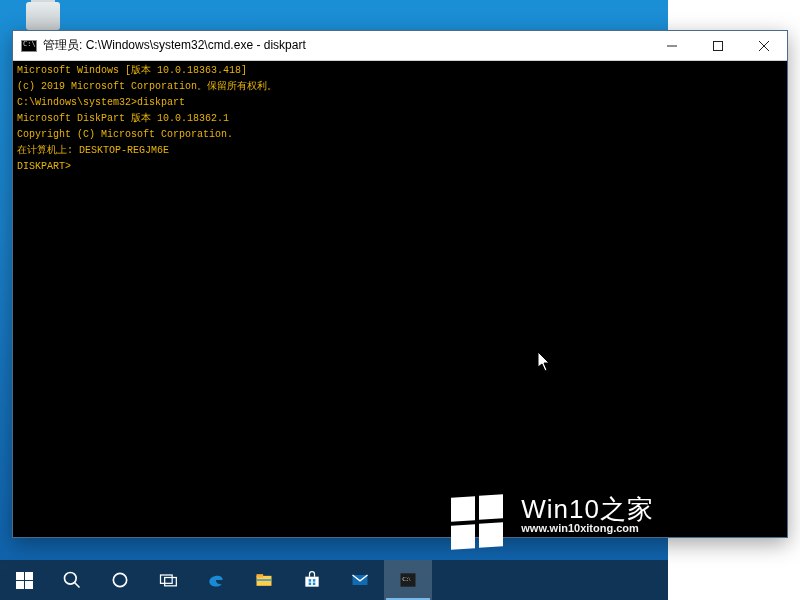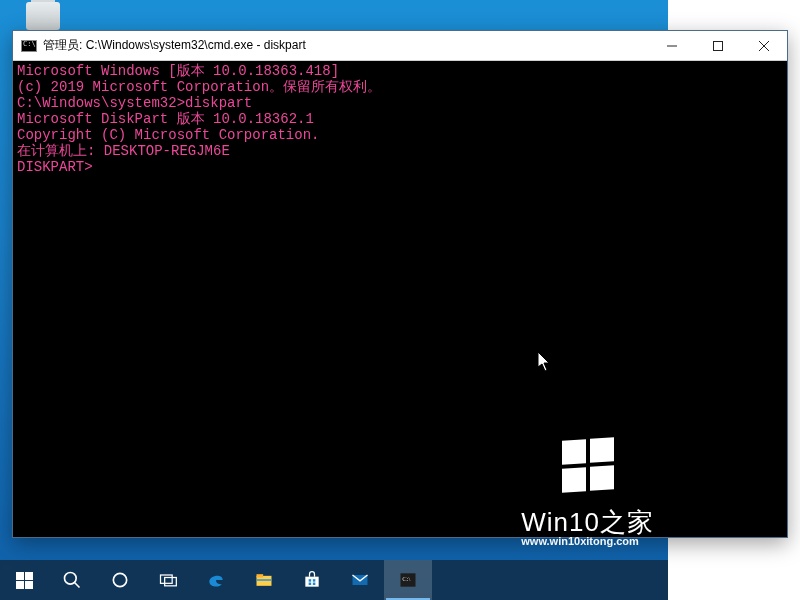--- a/index.html
+++ b/index.html
@@ -7,21 +7,21 @@
   .desktop {
     position: relative;
     width: 668px; height: 600px;
     background: linear-gradient(180deg, #1b8fd6 0%, #1a7fc8 40%, #0f5fa8 100%);
   }
   
   .recycle-bin { position: absolute; top: 2px; left: 18px; width: 50px; text-align: center; color: #fff; font-size: 10px; }
   .recycle-bin .ico { width: 34px; height: 28px; margin: 0 auto; background: linear-gradient(180deg,#e7ecee,#c4c9cc); border-radius: 3px; position: relative; }
   .recycle-bin .ico::before { content:""; position:absolute; top:-6px; left:5px; right:5px; height:6px; background:#d5d9db; border-radius:2px 2px 0 0;}
   
-  .watermark { position: absolute; right: 14px; bottom: 52px; display:flex; align-items:center; gap:18px; color:#fff;flex-direction:column; }
+  .watermark { position: absolute; right: 14px; bottom: 52px; display:flex; gap:18px; color:#fff; }
   .watermark .winlogo { display:grid; grid-template-columns:24px 24px; grid-template-rows:24px 24px; gap:4px; transform: skewY(-4deg); }
   .watermark .winlogo span { background:#fff; }
   .watermark .txt { display:flex; flex-direction:column; line-height:1.05; }
   .watermark .txt .big { font-size:26px; font-weight:300; letter-spacing:1px; }
   .watermark .txt .small { font-size:11px; opacity:.95;font-weight:bold; }
   
   .cmd-window {
     position: absolute;
     left: 12px; top: 30px;
     width: 776px; height: 508px;
@@ -35,23 +35,23 @@
   }
   .titlebar .appicon {
     width:16px; height:12px; margin:0 6px 0 8px; background:#000; position:relative; border:1px solid #888;
   }
   .titlebar .appicon::before { content:"C:\\"; position:absolute; color:#ccc; font-size:7px; left:1px; top:-1px; font-family: Consolas, monospace;}
   .titlebar .title { flex:0 1 auto; font-size:12px; color:#000; white-space:nowrap; overflow:hidden; text-overflow:ellipsis; }
   .titlebar .spacer { flex:1; }
   .winbtn { width:46px; height:30px; display:flex; align-items:center; justify-content:center; color:#222; }
   .winbtn svg { width:10px; height:10px; }
   .terminal {
-    flex:1; background:#000; color:#ec4899;
+    flex:1; background:#000; color:#eab308;
     font-family: "NSimSun","SimSun","Consolas","Courier New",monospace;
-    font-size:14px; line-height:16px;
+    font-size:10px; line-height:16px;
     padding:2px 4px; white-space:pre; overflow:hidden;
     position:relative;
   }
   .terminal .line { display:block; }
   .cursor-pointer {
     position:absolute; width:14px; height:20px; pointer-events:none;
   }
   .cursor-pointer svg { filter: drop-shadow(1px 1px 0 #000); }
   
   .taskbar {

